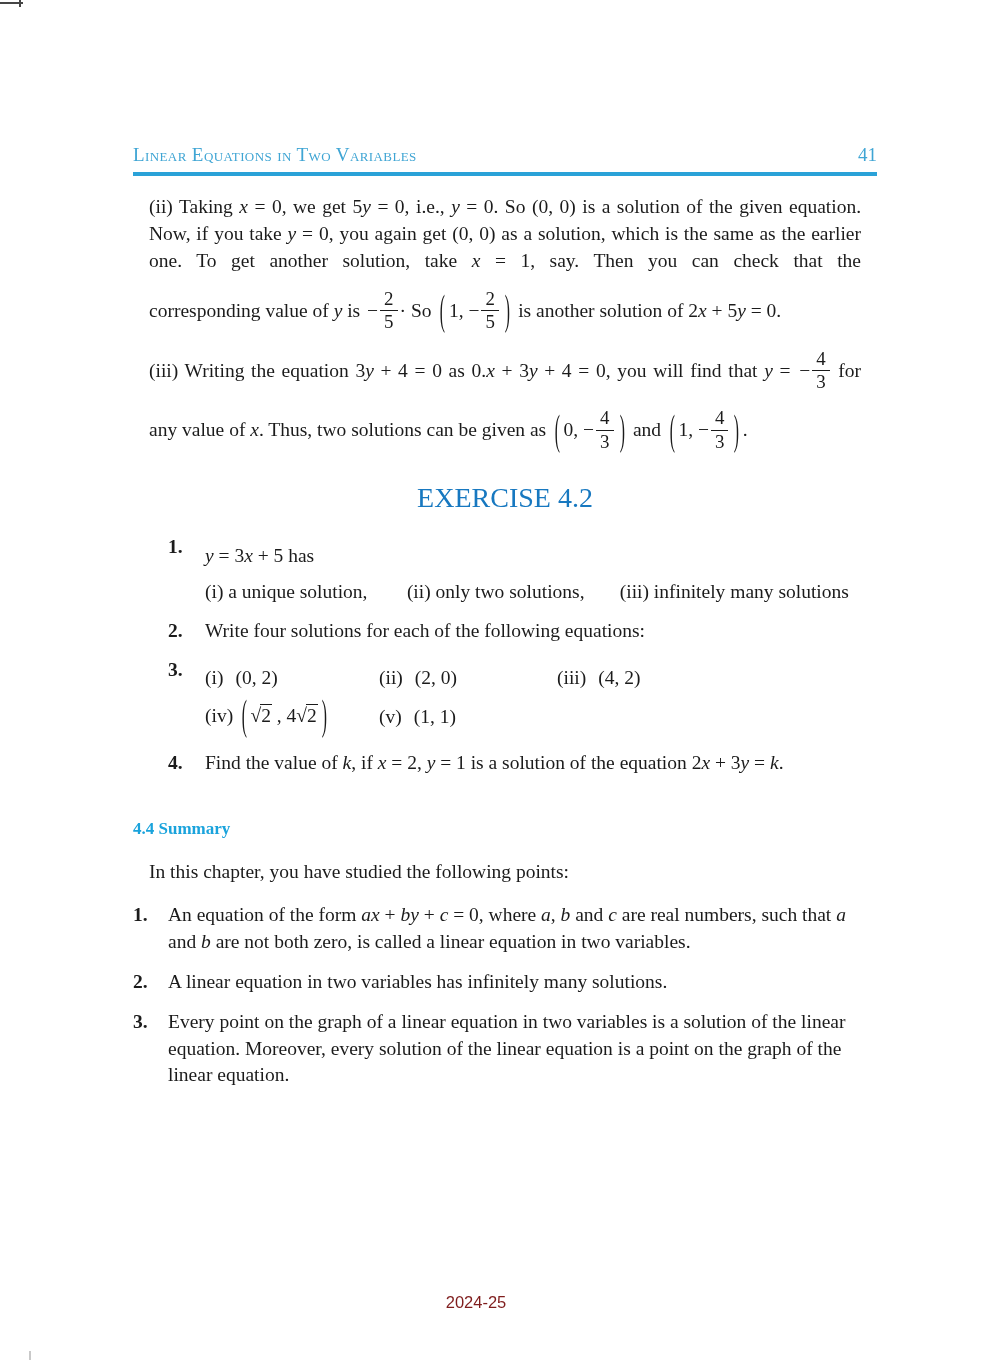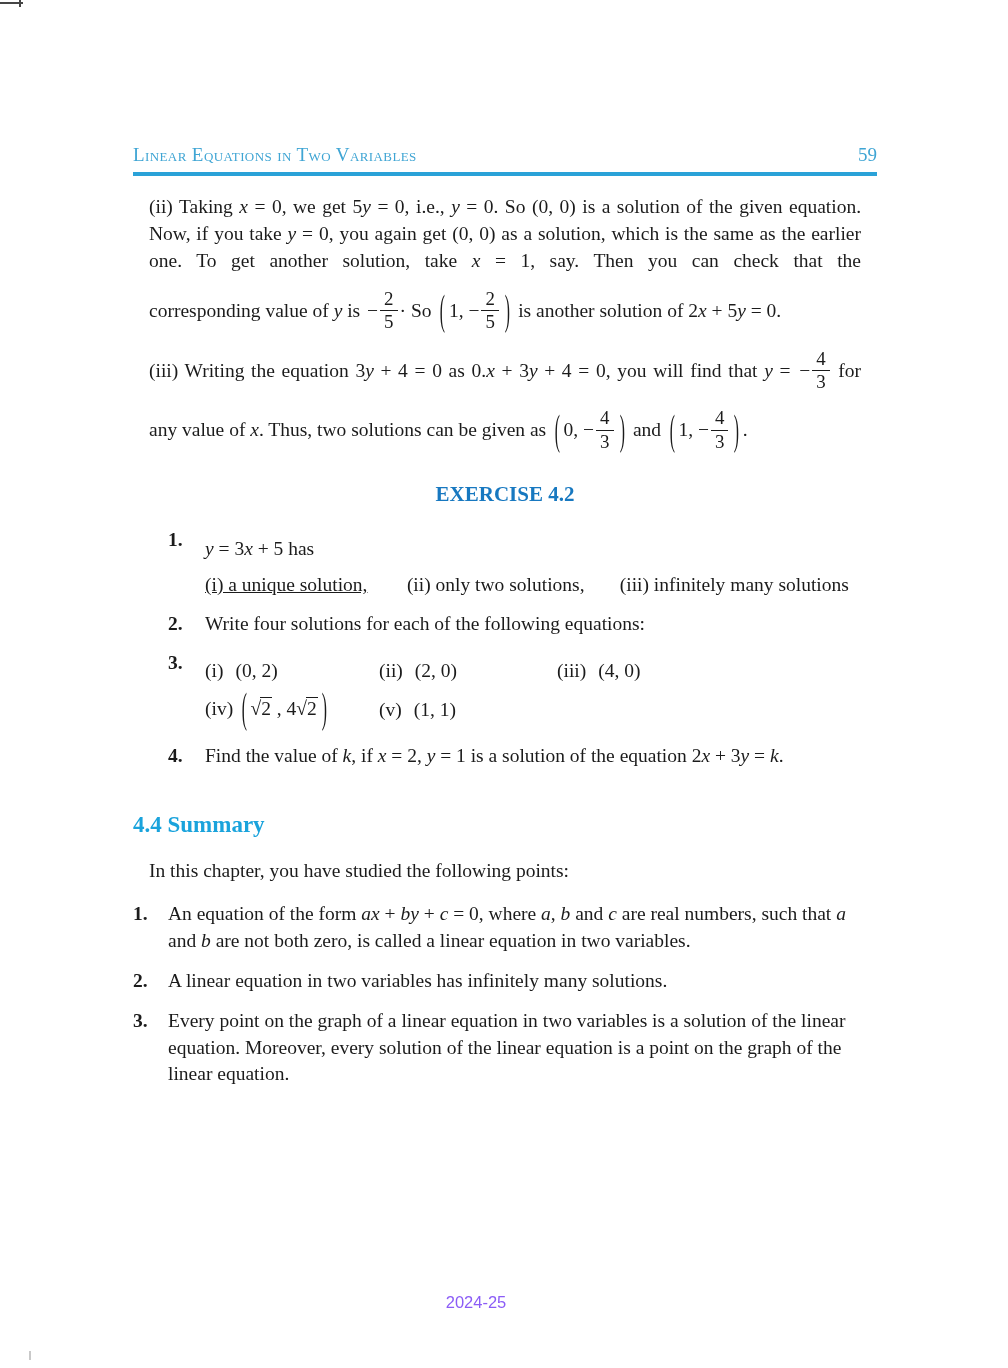--- a/index.html
+++ b/index.html
@@ -38,62 +38,62 @@
   .fstack{display:inline-flex;flex-direction:column;text-align:center;line-height:1.08;font-size:.97em;}
   .fnum{padding:0 4px 1px;}
   .fden{border-top:1.6px solid var(--body_text);padding:1px 4px 0;}
   
   .bp{display:inline-block;vertical-align:middle;transform:scaleY(2.15) scaleX(.8);transform-origin:center;margin:0 3px;position:relative;top:-2px;font-weight:400;}
   
   .sqrt{white-space:nowrap;}
   .sqrt .rad{margin-right:-1px;}
   .sqrt .arg{border-top:1.4px solid var(--body_text);padding:0 1px;}
   
-  .exheading{margin:28px 0 0 0;text-align:center;font-size:21px;font-weight:bold;color:var(--exercise_heading);}
+  .exheading{margin:28px 0 0 0;text-align:center;font-size:28px;font-weight:normal;color:var(--exercise_heading);}
   .qitem{display:flex;padding-left:35px;margin-top:20px;font-size:19.5px;line-height:1.38;}
   .qitem.tight{margin-top:12px;}
   .qnum{width:37px;flex:none;font-weight:bold;}
   .qbody{flex:1;}
   .subline{margin-top:9px;}
   .optrow{margin-top:9px;}
   .opt{display:inline-block;}
-  .o1{width:197px;text-decoration:underline;}
+  .o1{width:197px;}
   .o2{width:208px;}
   .row{margin-top:7px;}
   .row2{margin-top:10px;text-decoration:underline;}
   .col{display:inline-block;vertical-align:middle;}
   .col.a{width:174px;}
   .col.b{width:178px;}
   .lbl{margin-right:12px;display:inline-block;}
   
-  .sumheading{margin:42px 0 0 0;font-size:23px;font-weight:bold;color:var(--summary_heading);}
+  .sumheading{margin:42px 0 0 0;font-size:17px;font-weight:bold;color:var(--summary_heading);}
   .intro{margin-top:20px;}
   .sitem{display:flex;margin-top:13px;font-size:19.5px;line-height:1.38;}
   .sitem .qnum{width:35px;}
   
-  .footer{position:absolute;left:0;right:0;top:1293px;text-align:center;font-family:"Liberation Sans",sans-serif;font-size:16.5px;color:#8b5cf6;}
+  .footer{position:absolute;left:0;right:0;top:1293px;text-align:center;font-family:"Liberation Sans",sans-serif;font-size:16.5px;color:#7f1d1d;}
   
   .crop-tl{position:absolute;left:0;top:2px;width:23px;height:2px;background:#454545;}
   .crop-tl::after{content:"";position:absolute;left:19px;top:-2px;width:1.5px;height:7px;background:#454545;}
   .crop-bl{position:absolute;left:29px;top:1351px;width:1.5px;height:9px;background:#c9c9c9;}
   .crop-br{position:absolute;left:989px;top:1343px;width:1.5px;height:9px;background:#d6d6d6;}
 </style>
 </head>
 <body>
 
 <div class="page">
   <div class="crop-tl"></div>
   <div class="crop-bl"></div>
   <div class="crop-br"></div>
 
   <div class="content">
 
     <div class="rheader">
       <span class="htitle">Linear Equations in Two Variables</span>
-      <span class="hpage">59</span>
+      <span class="hpage">41</span>
     </div>
 
     <p class="body just mt-para">(ii) Taking <i>x</i> = 0, we get 5<i>y</i> = 0, i.e., <i>y</i> = 0. So (0, 0) is a solution of the given equation. Now, if you take <i>y</i> = 0, you again get (0, 0) as a solution, which is the same as the earlier one. To get another solution, take <i>x</i> = 1, say. Then you can check that the</p>
 
     <div class="body mathline mt-liney"><span>corresponding value of <i>y</i> is </span><span class="frac">
           <span class="fsign">−</span>
           <span class="fstack">
             <span class="fnum">2</span>
             <span class="fden">5</span>
           </span>
@@ -141,21 +141,21 @@
       <span class="qnum">2.</span>
       <div class="qbody">
         <div>Write four solutions for each of the following equations:</div>
       </div>
     </div>
 
     <div class="qitem tight">
       <span class="qnum">3.</span>
       <div class="qbody">
         <div class="row">
-          <span class="col a"><span class="lbl">(i)</span><span>(0, 2)</span></span><span class="col b"><span class="lbl">(ii)</span><span>(2, 0)</span></span><span class="col"><span class="lbl">(iii)</span><span>(4, 0)</span></span>
+          <span class="col a"><span class="lbl">(i)</span><span>(0, 2)</span></span><span class="col b"><span class="lbl">(ii)</span><span>(2, 0)</span></span><span class="col"><span class="lbl">(iii)</span><span>(4, 2)</span></span>
         </div>
         <div class="row row2 mathline">
           <span class="col a"><span>(iv) </span><span class="bp">(</span><span class="sqrt"><span class="rad">√</span><span class="arg">2</span></span><span> , 4</span><span class="sqrt"><span class="rad">√</span><span class="arg">2</span></span><span class="bp">)</span></span><span class="col"><span class="lbl">(v)</span><span>(1, 1)</span></span>
         </div>
       </div>
     </div>
 
     <div class="qitem">
       <span class="qnum">4.</span>
       <div class="qbody">

